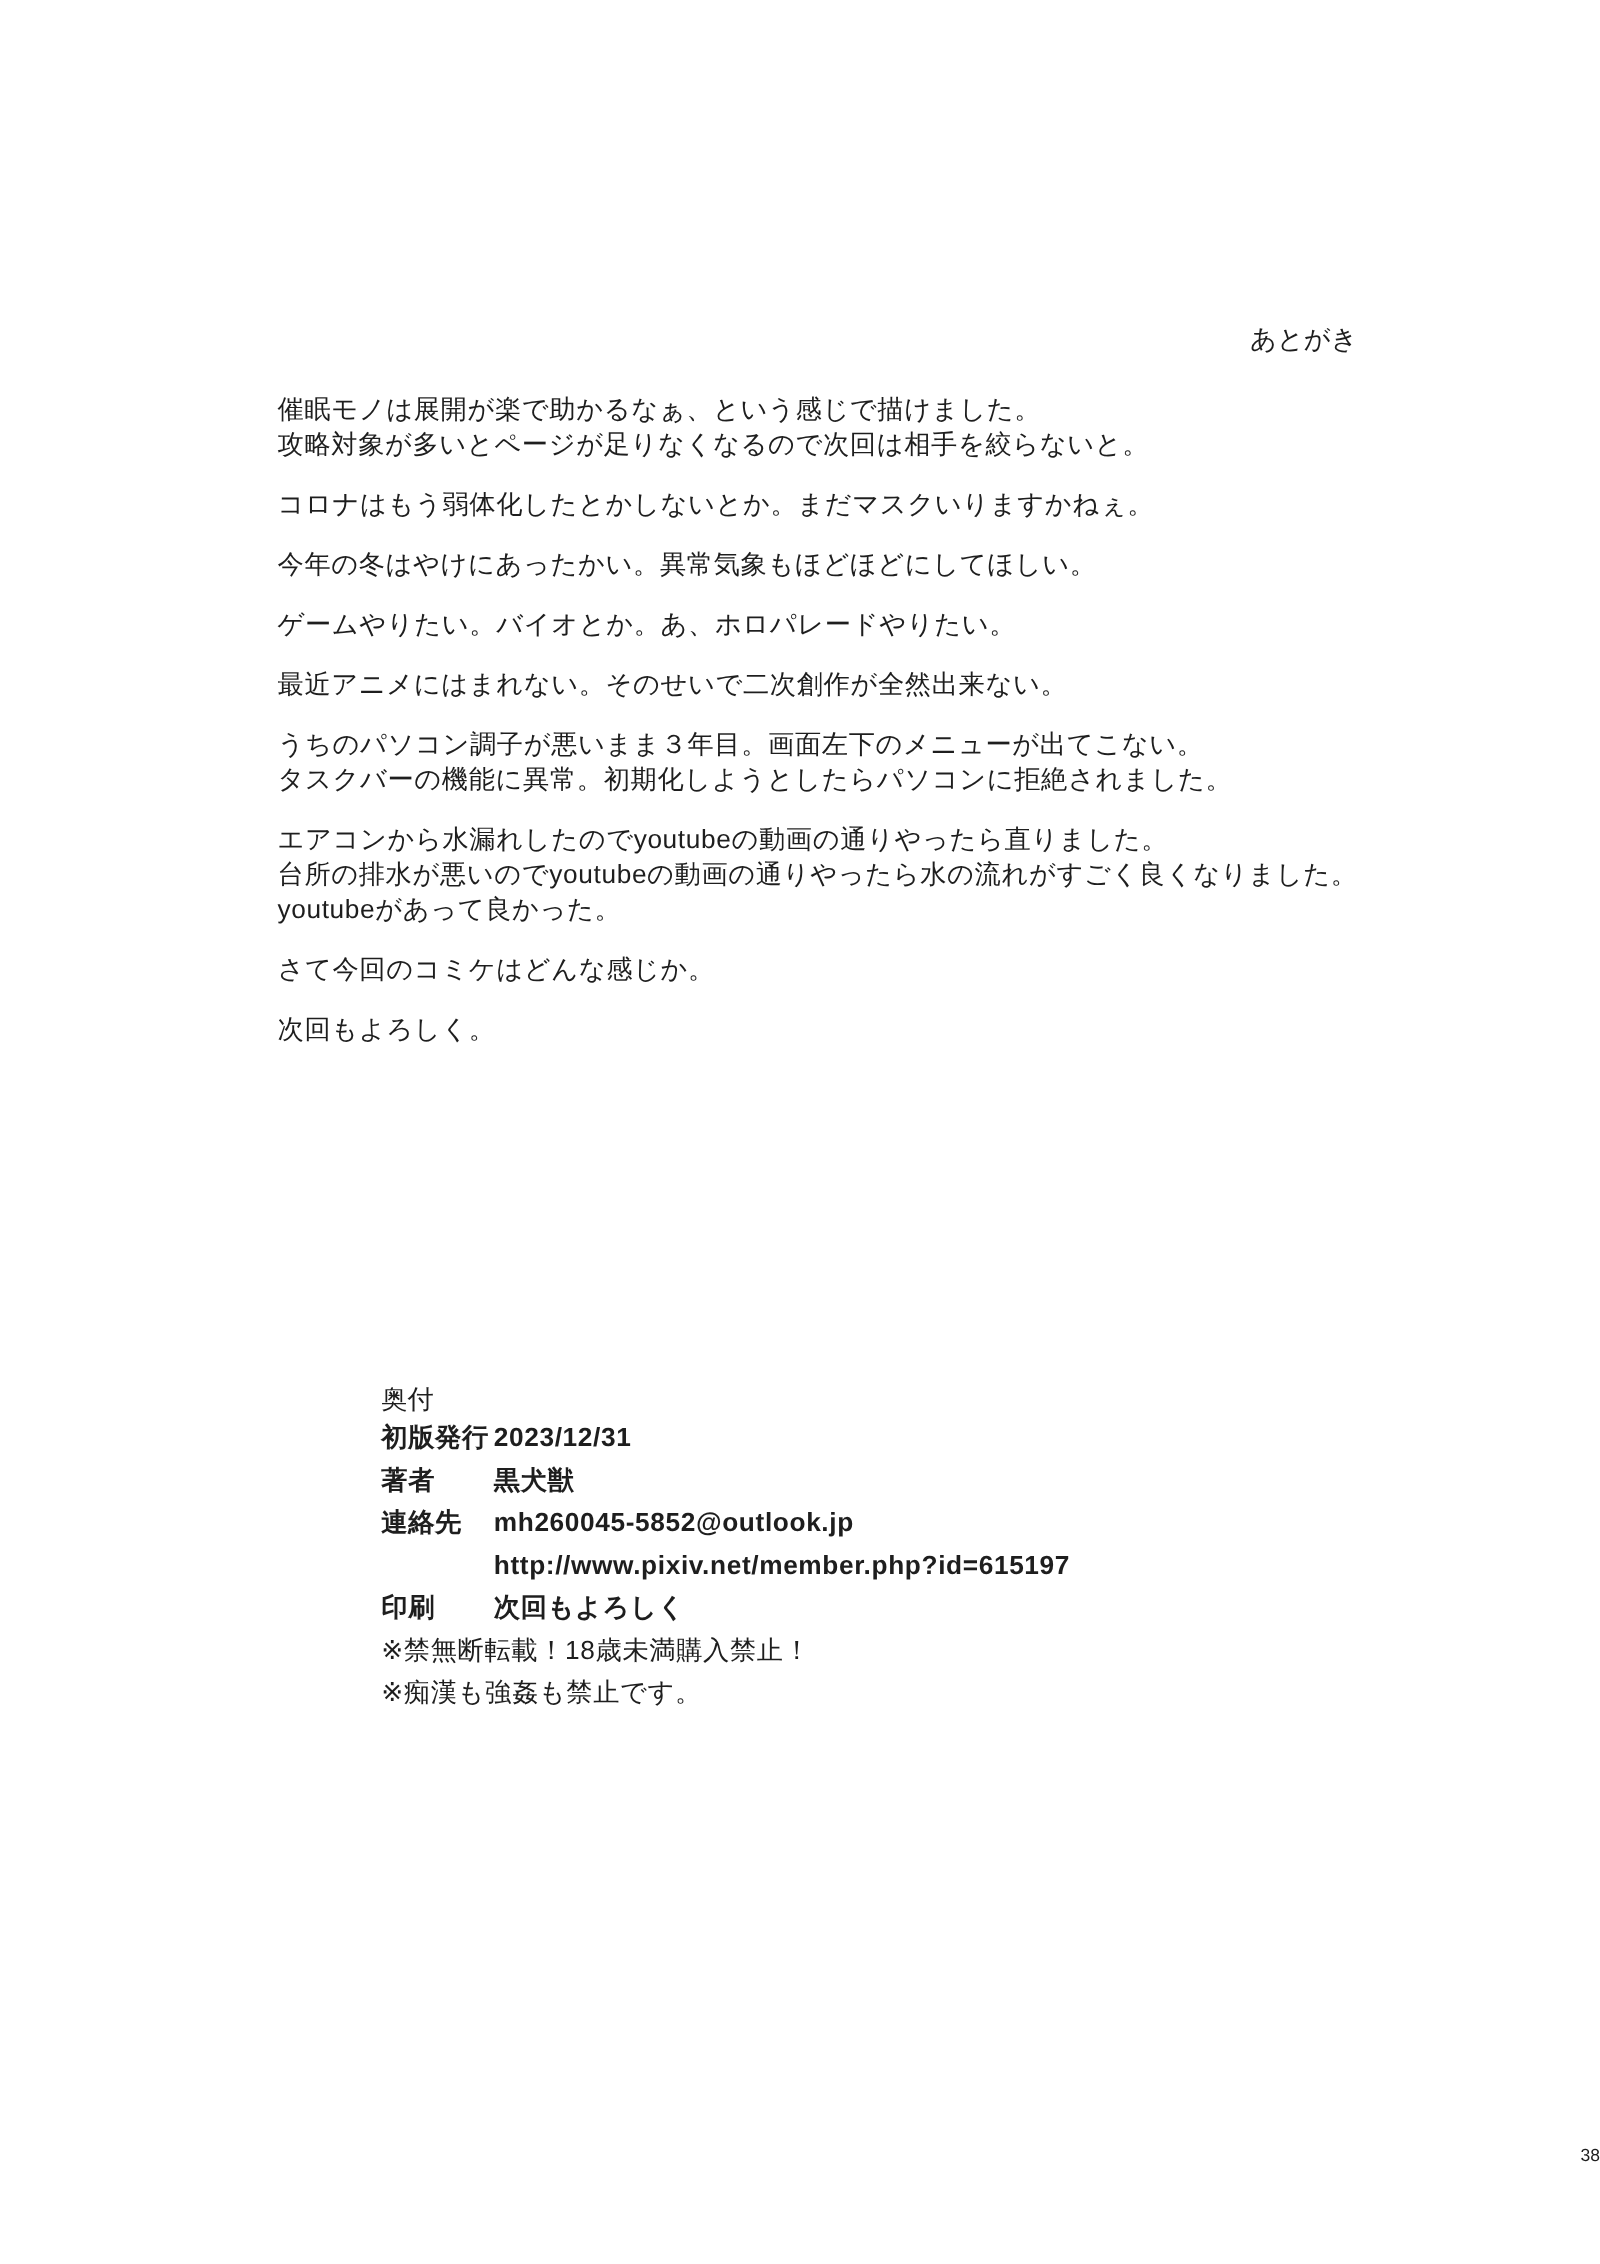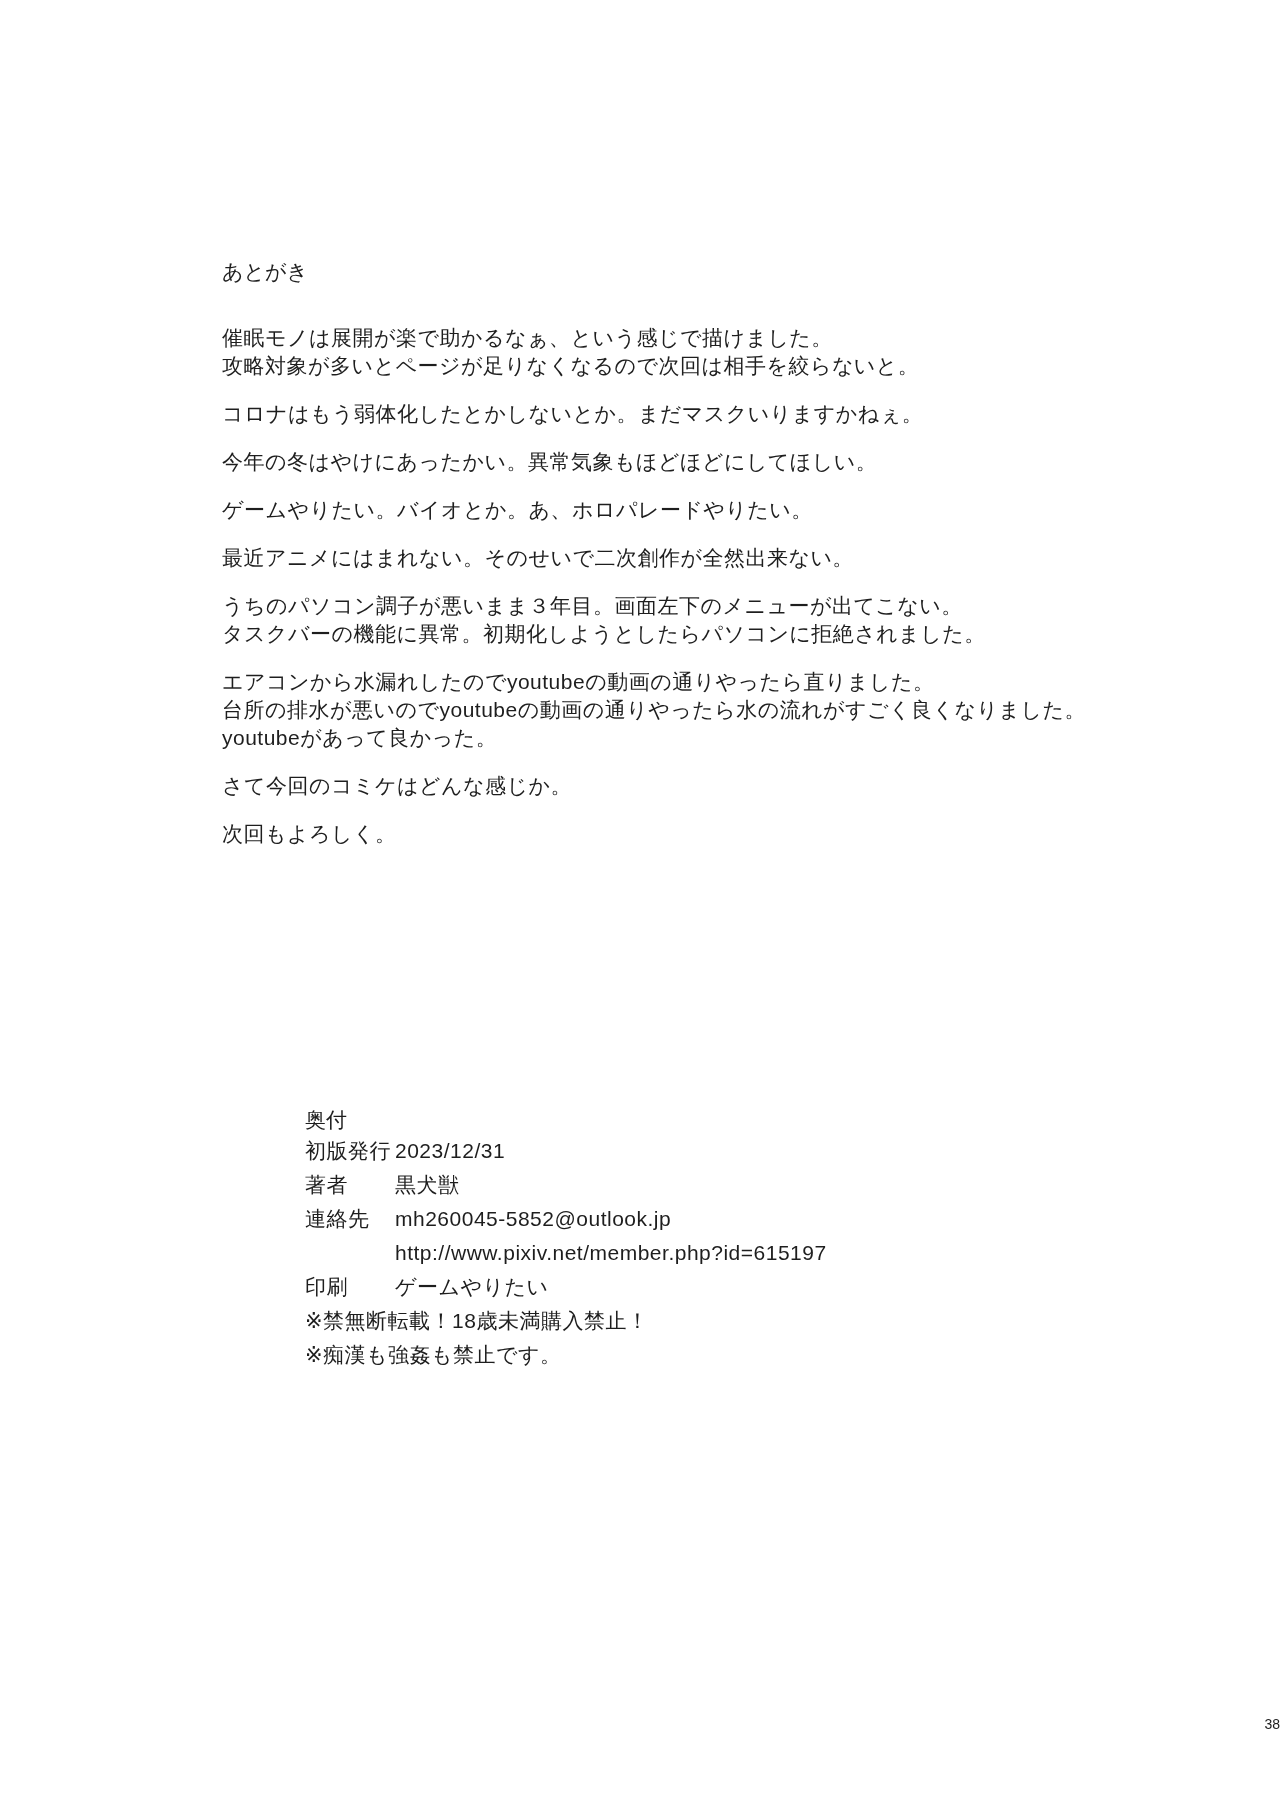--- a/index.html
+++ b/index.html
@@ -18,21 +18,22 @@
   }
   .afterword {
     position: absolute;
     left: 222px;
     top: 258px;
     white-space: nowrap;
   }
   .afterword-title {
     font-size: 21px;
     line-height: 28px;
-    margin-bottom: 38px;
+    margin-bottom: 28px;
+    text-align: right;
   }
   .paragraph {
     margin-bottom: 20px;
   }
   .line {
     font-size: 21px;
     line-height: 28px;
     letter-spacing: 0.5px;
   }
   .colophon {
@@ -43,20 +44,21 @@
   }
   .colophon-heading {
     font-size: 21px;
     line-height: 28px;
   }
   .colophon-row {
     display: flex;
     font-size: 21px;
     line-height: 34px;
     letter-spacing: 0.5px;
+    font-weight: bold;
   }
   .colophon-label {
     display: inline-block;
     width: 90px;
     flex: 0 0 90px;
   }
   .colophon-value {
     display: inline-block;
     text-align: right;
   }
@@ -130,21 +132,21 @@
         <div class="colophon-row">
           <span class="colophon-label">連絡先</span>
           <span class="colophon-value">mh260045-5852@outlook.jp</span>
         </div>
         <div class="colophon-row">
           <span class="colophon-label"></span>
           <span class="colophon-value">http://www.pixiv.net/member.php?id=615197</span>
         </div>
         <div class="colophon-row">
           <span class="colophon-label">印刷</span>
-          <span class="colophon-value">ゲームやりたい</span>
+          <span class="colophon-value">次回もよろしく</span>
         </div>
       </div>
     <div>
         <div class="colophon-note">※禁無断転載！18歳未満購入禁止！</div>
         <div class="colophon-note">※痴漢も強姦も禁止です。</div>
       </div>
   </div>
 
   <div class="page-number">38</div>
 

